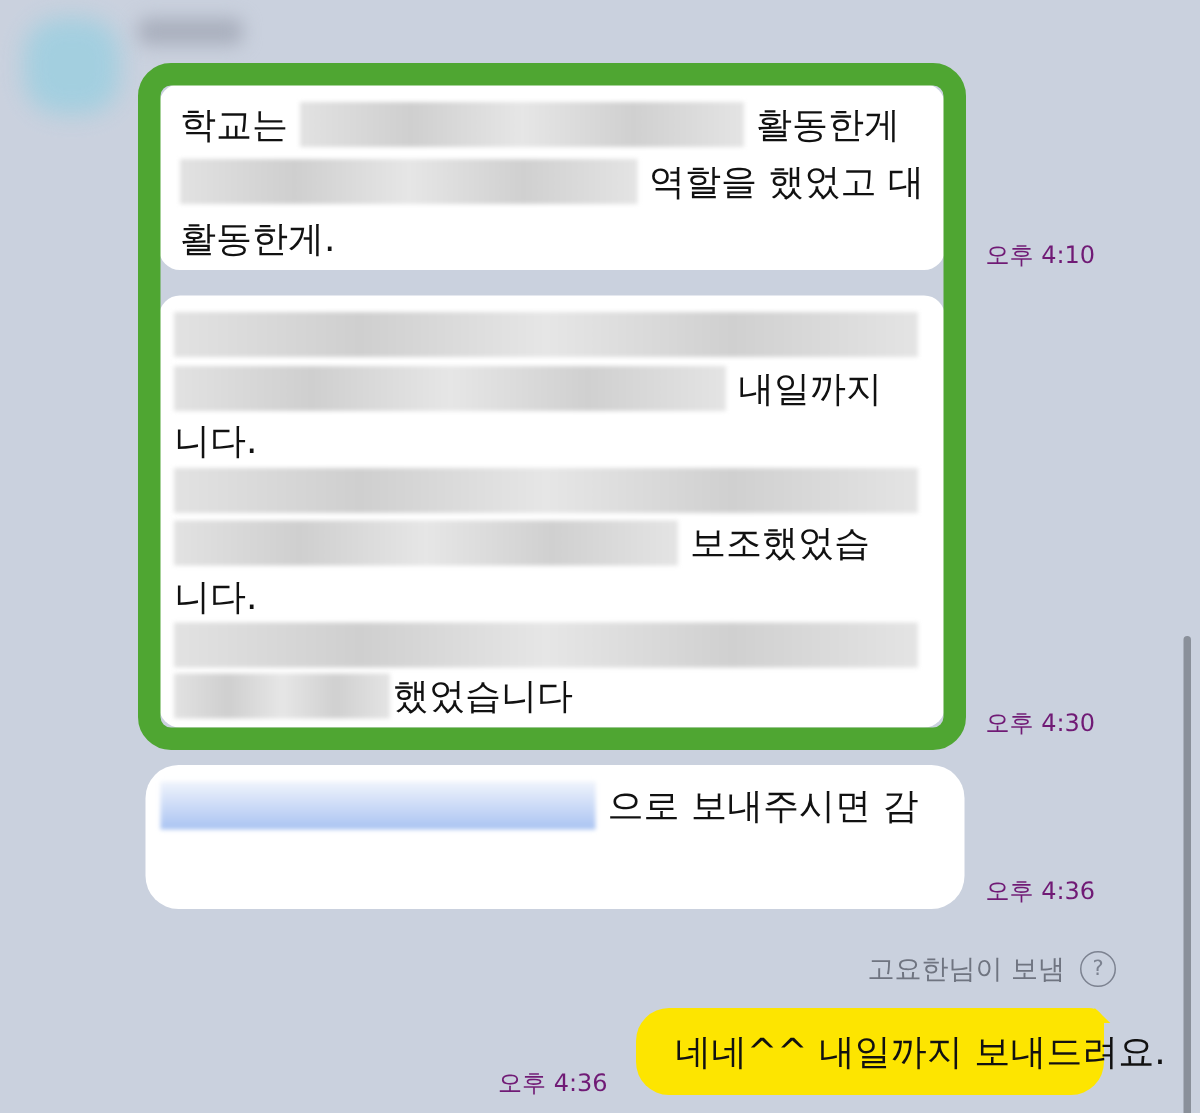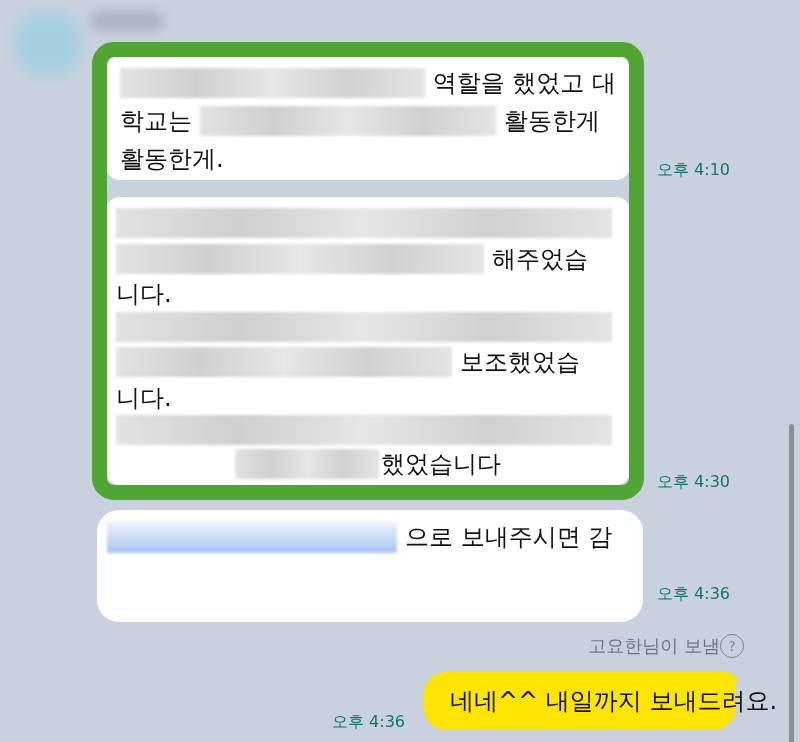--- a/index.html
+++ b/index.html
@@ -28,26 +28,26 @@
     font-size: 24px; line-height: 38px; box-sizing: border-box;
     padding: 10px 14px 10px 14px;
   }
   .line { white-space: nowrap; height: 38px; display: flex; align-items: center; }
   .blur {
     display: inline-block; height: 30px; background: linear-gradient(90deg,#e2e2e2,#cfcfcf,#e6e6e6,#d0d0d0,#e4e4e4);
     filter: blur(1.5px); margin-right: 8px; vertical-align: middle;
   }
   .blur.link { background: linear-gradient(180deg,#f0f4fc,#a9c3f2); height: 32px; }
   .timestamp {
-    position: absolute; font-size: 16px; color: #0f766e;
+    position: absolute; font-size: 16px; color: #701a75;
     white-space: nowrap;
   }
   .sent-by {
     position: absolute; right: 56px; top: 634px; font-size: 18px; color: #6f7480;
-    display: flex; align-items: center;  justify-content: space-between;
+    display: flex; align-items: center; gap: 10px; justify-content: space-between;
   }
   .help-icon {
     width: 22px; height: 22px; border: 1.5px solid #7c8290; border-radius: 50%;
     font-size: 14px; line-height: 22px; text-align: center; color: #7c8290; cursor: pointer;
   }
   .my-bubble {
     position: absolute; left: 424px; top: 672px; width: 312px; height: 58px;
     background: #fde500; border-radius: 22px 10px 22px 22px;
     font-size: 24px; display: flex; align-items: center; padding-left: 26px;
     box-sizing: border-box; white-space: nowrap;
@@ -63,68 +63,68 @@
   }
 </style>
 </head>
 <body>
 
 <div class="avatar"></div>
 <div class="sender-name"></div>
 
 <div class="bubble" style="left:106px; top:56px; width:524px; height:124px; padding-top:8px;">
   <div class="line">
-      <span class="blur" style="width:318px;"></span>
-      <span>역할을 했었고 대</span>
-    </div>
-  <div class="line">
       <span style="margin-right:8px;">학교는</span>
       <span class="blur" style="width:296px;"></span>
       <span>활동한게</span>
+    </div>
+  <div class="line">
+      <span class="blur" style="width:318px;"></span>
+      <span>역할을 했었고 대</span>
     </div>
   <div class="line">
       <span>활동한게.</span>
     </div>
 </div>
 <div class="timestamp" style="left:657px; top:160px;">오후 4:10</div>
 
 <div class="bubble" style="left:106px; top:197px; width:524px; height:288px; padding:8px 10px 0 10px; line-height:32px;">
   <div class="line" style="height:36px;">
       <span class="blur" style="width:496px;"></span>
     </div>
   <div class="line" style="height:36px;">
       <span class="blur" style="width:368px;"></span>
-      <span>해주었습</span>
+      <span>내일까지</span>
     </div>
   <div class="line" style="height:34px;">
       <span>니다.</span>
     </div>
   <div class="line" style="height:32px;">
       <span class="blur" style="width:496px;"></span>
     </div>
   <div class="line" style="height:38px;text-align:center;">
       <span class="blur" style="width:336px;"></span>
       <span>보조했었습</span>
     </div>
   <div class="line" style="height:34px;">
       <span>니다.</span>
     </div>
   <div class="line" style="height:30px;">
       <span class="blur" style="width:496px;"></span>
     </div>
-  <div class="line" style="height:38px;justify-content:center;">
+  <div class="line" style="height:38px;">
       <span class="blur" style="width:144px; margin-right:2px;"></span>
       <span>했었습니다</span>
     </div>
 </div>
 <div class="timestamp" style="left:657px; top:472px;">오후 4:30</div>
 
 <div class="highlight-frame"></div>
 
-<div class="bubble" style="left:97px; top:510px; width:546px; height:112px; border-radius:22px; padding:8px 10px;">
+<div class="bubble" style="left:97px; top:510px; width:546px; height:96px; border-radius:22px; padding:8px 10px;">
   <div class="line">
       <span class="blur link" style="width:290px;"></span>
       <span>으로 보내주시면 감</span>
     </div>
 </div>
 <div class="timestamp" style="left:657px; top:584px;">오후 4:36</div>
 
 <div class="sent-by">
   <span>고요한님이 보냄</span>
   <span class="help-icon">?</span>

